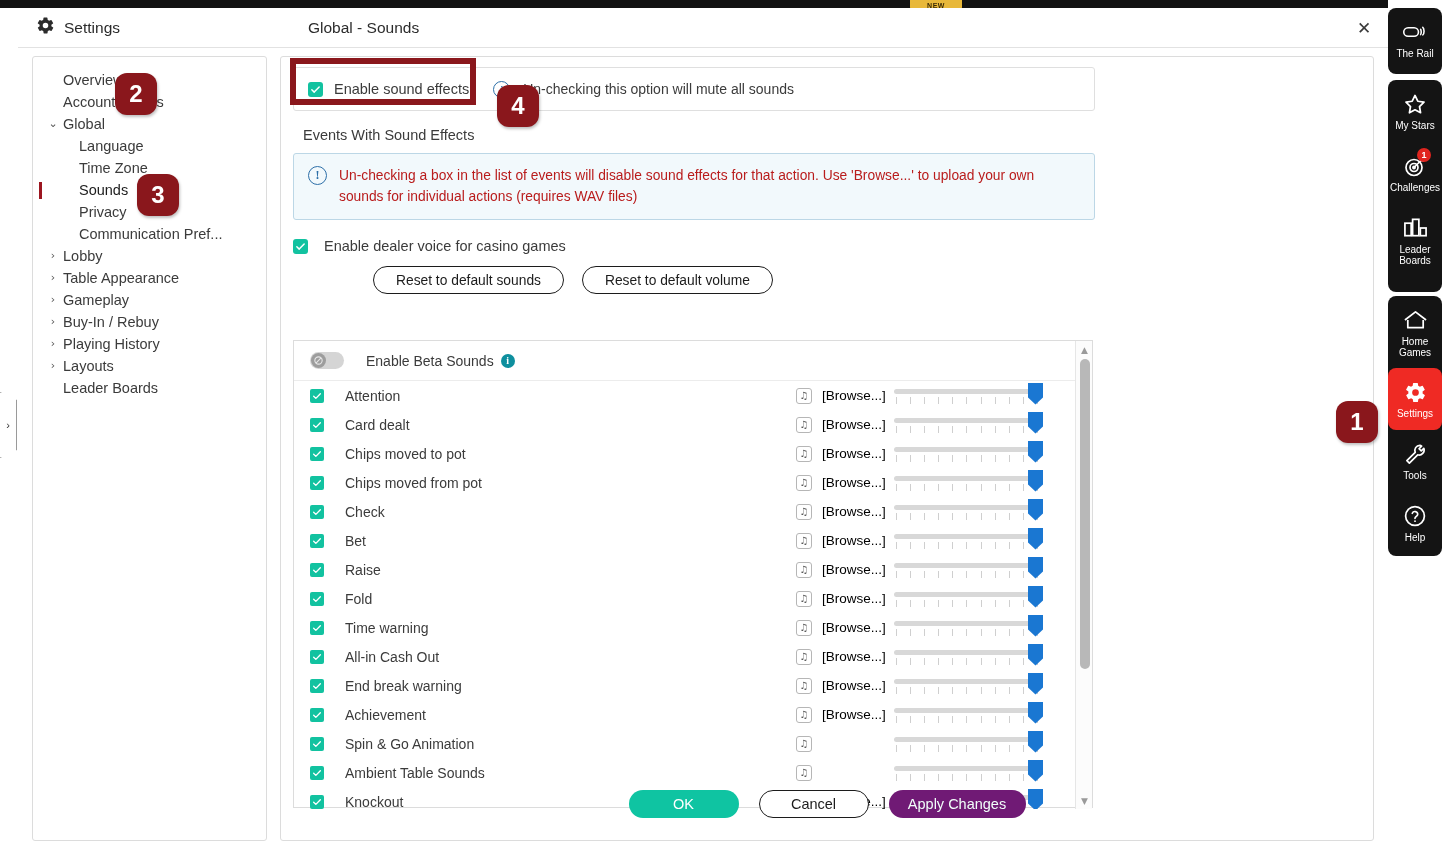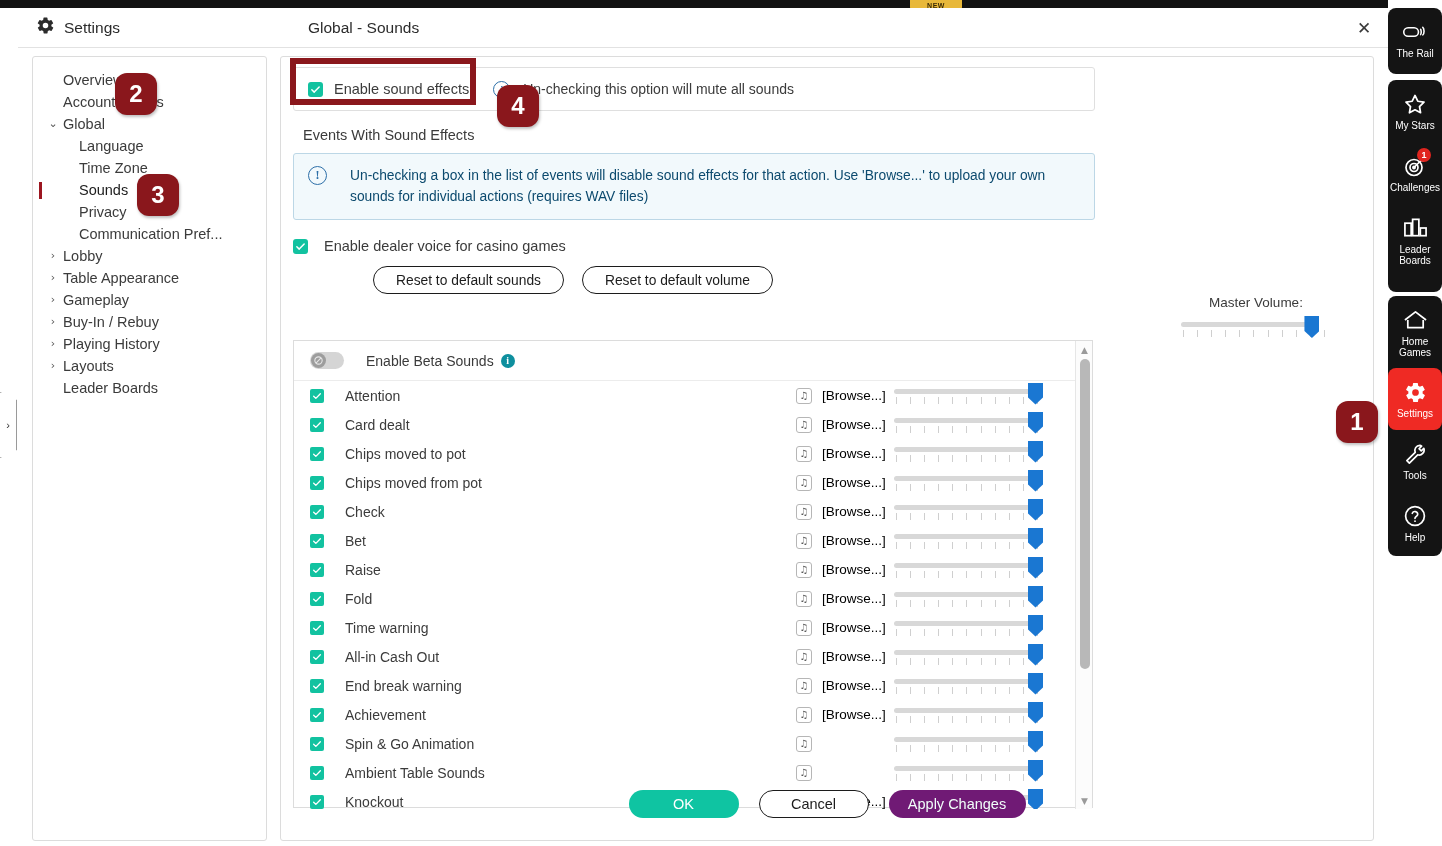--- a/index.html
+++ b/index.html
@@ -103,21 +103,21 @@
 
   .notice {
     width: 802px; border: 1px solid #bcd7e6; background: #f2f9fc;
     border-radius: 3px; padding: 12px 14px; display: flex; gap: 12px;
   }
   .notice-ico {
     width: 19px; height: 19px; border-radius: 50%; border: 1.4px solid #2d6fa8;
     color: #2d6fa8; font-size: 12px; display: flex; align-items: center;
     justify-content: center; flex: none; font-family: "Liberation Serif", serif; font-weight: bold;
   }
-  .notice-text { font-size: 13.8px; color: #0c4a6e; line-height: 1.5; margin-left: 11px; }
+  .notice-text { font-size: 13.8px; color: #b91c1c; line-height: 1.5; }
 
   .dealer-row { margin-top: 18px; display: flex; align-items: center; padding-left: 0; }
   .dealer-row .cb-label { margin-left: 16px; }
 
   .btn-row { margin-top: 12px; display: flex; gap: 18px; padding-left: 80px; position: relative; }
   .pill {
     border: 1.3px solid #1c1c1c; background: #fff; border-radius: 20px;
     height: 28px; padding: 0 22px; font-size: 13.8px; color: #1c1c1c;
     font-family: "Liberation Sans", sans-serif; cursor: pointer;
     display: inline-flex; align-items: center; justify-content: center;
@@ -322,40 +322,20 @@
           <span class="cb-label">Enable dealer voice for casino games</span>
         </div>
 
         <div class="btn-row">
           <button class="pill">Reset to default sounds</button>
           <button class="pill">Reset to default volume</button>
         </div>
 
       </div>
 
-      <div class="mastervol">
-        <div class="mv-label">Master Volume:</div>
-        <div class="slider-wrap">
-          <div class="slider-track"></div>
-          <div class="slider-ticks" id="mv-ticks">
-              <i></i>
-              <i></i>
-              <i></i>
-              <i></i>
-              <i></i>
-              <i></i>
-              <i></i>
-              <i></i>
-              <i></i>
-              <i></i>
-              <i></i>
-            </div>
-          <div class="slider-thumb" id="mv-thumb" style="left: 123.44px;"></div>
-        </div>
-      </div>
 
       <div class="listbox">
         <div class="beta-row">
           <span class="toggle">
             <span class="knob">
               <svg viewBox="0 0 24 24" fill="none" stroke="#e6e6e6" stroke-width="2.4">
                   <circle cx="12" cy="12" r="8"></circle>
                   <line x1="6.5" y1="17.5" x2="17.5" y2="6.5"></line>
                 </svg>
             </span>

